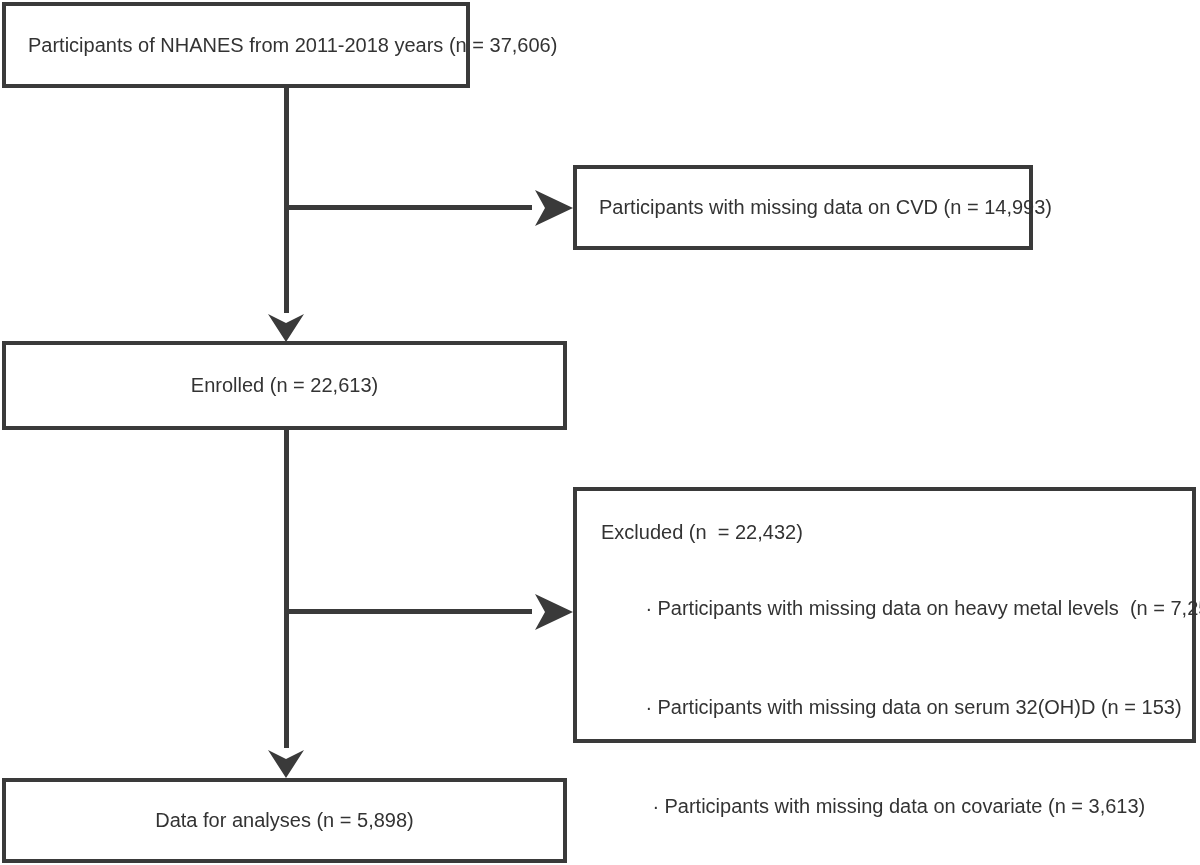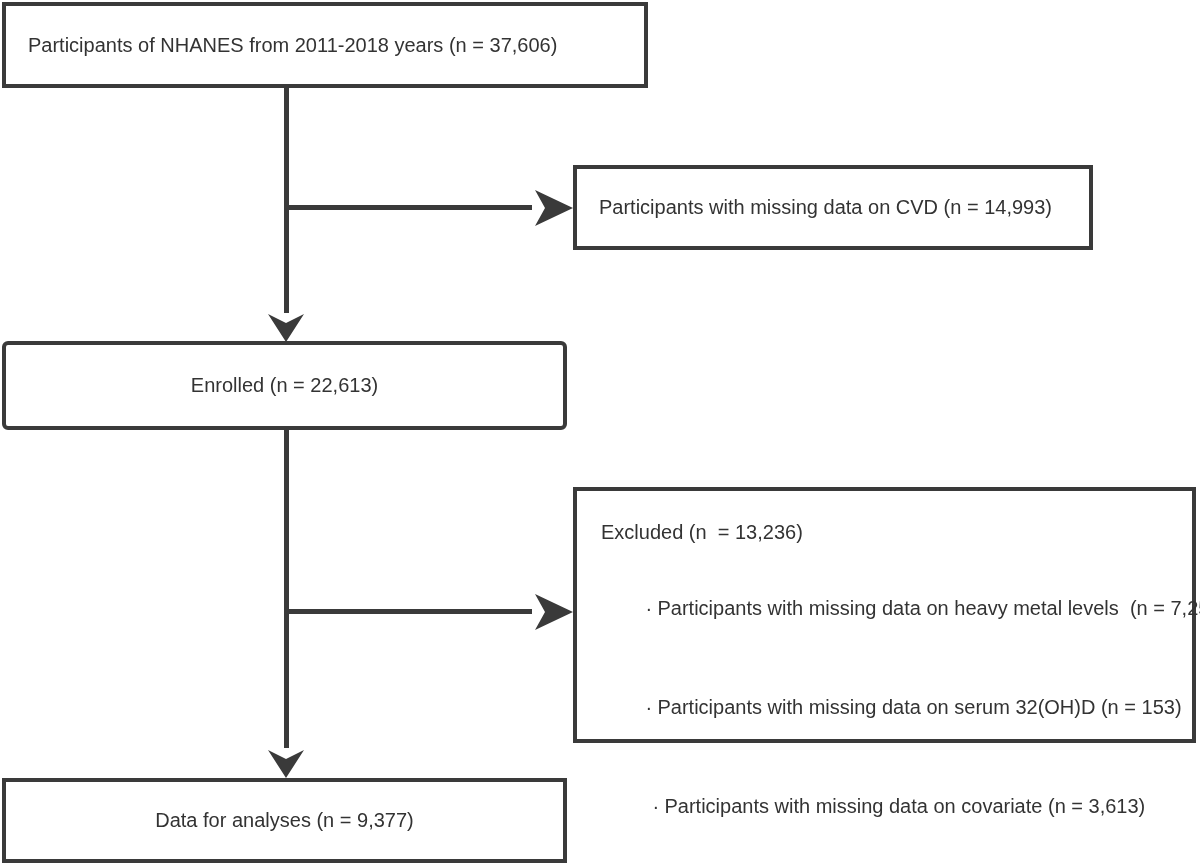--- a/index.html
+++ b/index.html
@@ -34,23 +34,23 @@
     font-size: 20px;
     line-height: 1.25;
     color: #333333;
     white-space: pre;
   }
   .node-box.pad-left .node-text {
     padding-left: 22px;
   }
 
   
-  #box-source   { left: 2px;   top: 2px;   width: 646px; height: 86px; }
-  #box-missing-cvd { left: 573px; top: 165px; width: 520px; height: 85px; }
-  #box-enrolled { left: 2px;   top: 341px; width: 565px; height: 89px; border-radius: 6px; }
+  #box-source   { left: 2px;   top: 2px;   width: 468px; height: 86px; }
+  #box-missing-cvd { left: 573px; top: 165px; width: 460px; height: 85px; }
+  #box-enrolled { left: 2px;   top: 341px; width: 565px; height: 89px; }
   #box-excluded { left: 573px; top: 487px; width: 623px; height: 256px; }
   #box-final    { left: 2px;   top: 778px; width: 565px; height: 85px; }
 
   
   #box-excluded {
     display: block;
     padding: 0;
   }
   .excl-inner {
     padding: 30px 0 0 24px;
@@ -117,33 +117,33 @@
     <polygon points="20,34 2,6 20,15 38,6" fill="#3a3a3a"></polygon>
   </svg>
 
   <div class="hline" style="left:284px; top:609px; width:248px;"></div>
   <svg class="arrow-svg" style="left:527px; top:593px; width:48px; height:38px;" viewBox="0 0 48 38">
     <polygon points="46,19 8,37 18,19 8,1" fill="#3a3a3a"></polygon>
   </svg>
 
   <div class="node-box" id="box-excluded">
     <div class="excl-inner">
-      <div class="excl-line head">Excluded (n  = 13,236)</div>
+      <div class="excl-line head">Excluded (n  = 22,432)</div>
 
       <div class="excl-line item">
         <span class="bullet-dot">·</span><span>Participants with missing data on heavy metal levels  (n = 7,258)</span>
       </div>
 
       <div class="excl-line item">
         <span class="bullet-dot">·</span><span>Participants with missing data on serum 32(OH)D (n = 153)</span>
       </div>
 
       <div class="excl-line item last">
         <span class="bullet-dot">·</span><span>Participants with missing data on covariate (n = 3,613)</span>
       </div>
     </div>
   </div>
 
   <div class="node-box center-text" id="box-final">
-    <span class="node-text">Data for analyses (n = 9,377)</span>
+    <span class="node-text">Data for analyses (n = 5,898)</span>
   </div>
 
 </div>
 
 </body></html>

